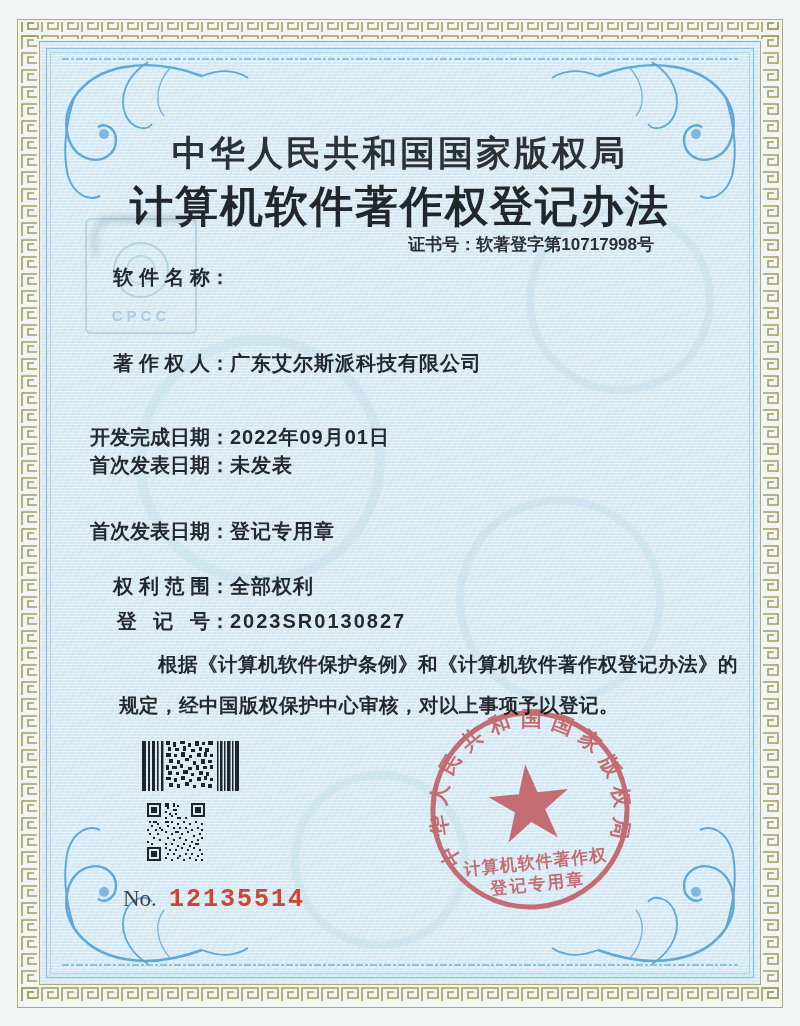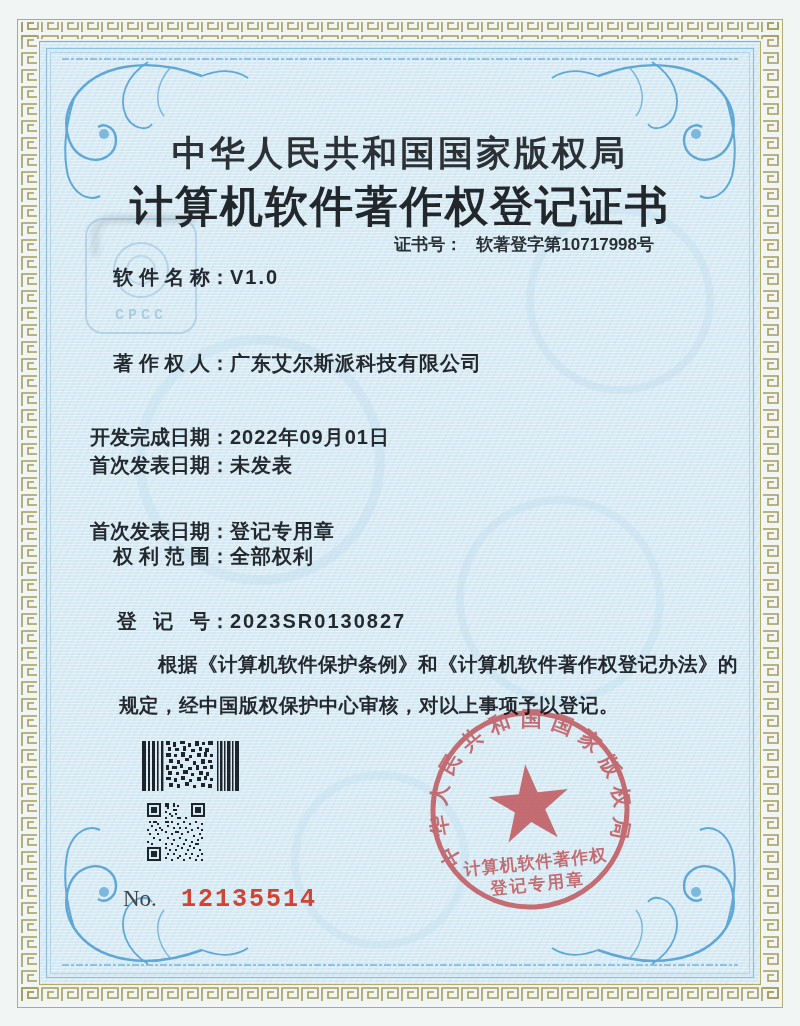--- a/index.html
+++ b/index.html
@@ -26,35 +26,35 @@
   }
   .cert-title{
     position:absolute; left:0; right:0; top:178px; text-align:center;
     font-family:"Liberation Serif","DejaVu Serif",serif;
     font-size:43px; font-weight:700; letter-spacing:2px; color:#22272c;
   }
   .cert-no{
     position:absolute; top:233px; right:146px;
     font-size:17px; font-weight:700; color:#2b3036;
   }
-  .cert-no .val{margin-left:14px;}
+  .cert-no .val{margin-left:0;}
 
   .fields{position:absolute; left:88px; top:0; width:640px;}
   .frow{position:absolute; left:0; font-size:20px; line-height:30px;}
   .frow .lbl{display:inline-block; width:142px; font-weight:700; white-space:pre; vertical-align:top; color:#24292f;text-align:right;}
   .frow .valwrap{display:inline-block; vertical-align:top; font-weight:700; color:#24292f; letter-spacing:1px;}
   .statement{
     position:absolute; left:88px; top:644px; width:630px;
     font-size:19.5px; line-height:41px; font-weight:600;
     text-indent:2em; color:#24292f; letter-spacing:.5px;margin-left:31px;
   }
 
   .watermark{
     position:absolute; left:85px; top:218px; width:108px; height:112px;
-    border:2px solid rgba(118,172,208,.38); border-radius:18px; z-index:2;font-family:Liberation Mono, monospace;
+    border:2px solid rgba(118,172,208,.38); border-radius:6px; z-index:2;
   }
   .watermark .wm-circle{
     position:absolute; left:26px; top:22px; width:52px; height:52px;
     border:2px solid rgba(118,172,208,.38); border-radius:50%;
   }
   .watermark .wm-circle:after{
     content:""; position:absolute; left:11px; top:11px; width:26px; height:26px;
     border:2px solid rgba(118,172,208,.30); border-radius:50%;
   }
   .watermark .wm-label{
@@ -72,21 +72,21 @@
 
   .seal{position:absolute; left:424px; top:704px; opacity:.88; transform:rotate(-6deg); mix-blend-mode:multiply;}
 
   .serial{
     position:absolute; left:123px; top:885px;
     font-family:"Liberation Serif","DejaVu Serif",serif;
     font-size:23px; color:#41464b;
   }
   .serial .num{
     font-family:"Liberation Mono","DejaVu Sans Mono",monospace;
-    font-size:25px; color:#d04434; letter-spacing:2px; margin-left:24px; font-weight:600;
+    font-size:25px; color:#d04434; letter-spacing:2px; margin-left:12px; font-weight:600;
   }
   .issue-date{
     position:absolute; right:152px; top:883px;
     font-family:"Liberation Serif","DejaVu Serif",serif;
     font-size:25px; font-weight:700; color:#22272c; letter-spacing:1px;
   }
 </style>
 </head>
 <body>
 
@@ -136,43 +136,43 @@
   </svg>
 
   <div class="wm-shadow"></div>
   <div class="watermark">
     <span class="wm-circle"></span>
     <span class="wm-label">CPCC</span>
   </div>
 
   <div class="content">
     <div class="authority">中华人民共和国国家版权局</div>
-    <div class="cert-title">计算机软件著作权登记证书</div>
+    <div class="cert-title">计算机软件著作权登记办法</div>
 
     <div class="cert-no">
       <span>证书号：</span><span class="val">软著登字第10717998号</span>
     </div>
 
     <div class="fields">
       <div class="frow" style="top:262px">
-        <span class="lbl">软 件 名 称：</span><span class="valwrap"><span style="display:block; letter-spacing:2px">V1.0</span></span>
+        <span class="lbl">软 件 名 称：</span><span class="valwrap"></span>
       </div>
       <div class="frow" style="top:348px">
         <span class="lbl">著 作 权 人：</span><span class="valwrap">广东艾尔斯派科技有限公司</span>
       </div>
       <div class="frow" style="top:422px">
         <span class="lbl">开发完成日期：</span><span class="valwrap">2022年09月01日</span>
       </div>
       <div class="frow" style="top:450px">
         <span class="lbl">首次发表日期：</span><span class="valwrap">未发表</span>
       </div>
       <div class="frow" style="top:516px">
         <span class="lbl">首次发表日期：</span><span class="valwrap">登记专用章</span>
       </div>
-      <div class="frow" style="top:541px">
+      <div class="frow" style="top:571px">
         <span class="lbl">权 利 范 围：</span><span class="valwrap">全部权利</span>
       </div>
       <div class="frow" style="top:606px">
         <span class="lbl">登   记   号：</span><span class="valwrap" style="letter-spacing:2px">2023SR0130827</span>
       </div>
     </div>
 
     <div class="statement">根据《计算机软件保护条例》和《计算机软件著作权登记办法》的规定，经中国版权保护中心审核，对以上事项予以登记。</div>
 
     <svg class="barcode" width="97" height="50" viewBox="0 0 97 50">

